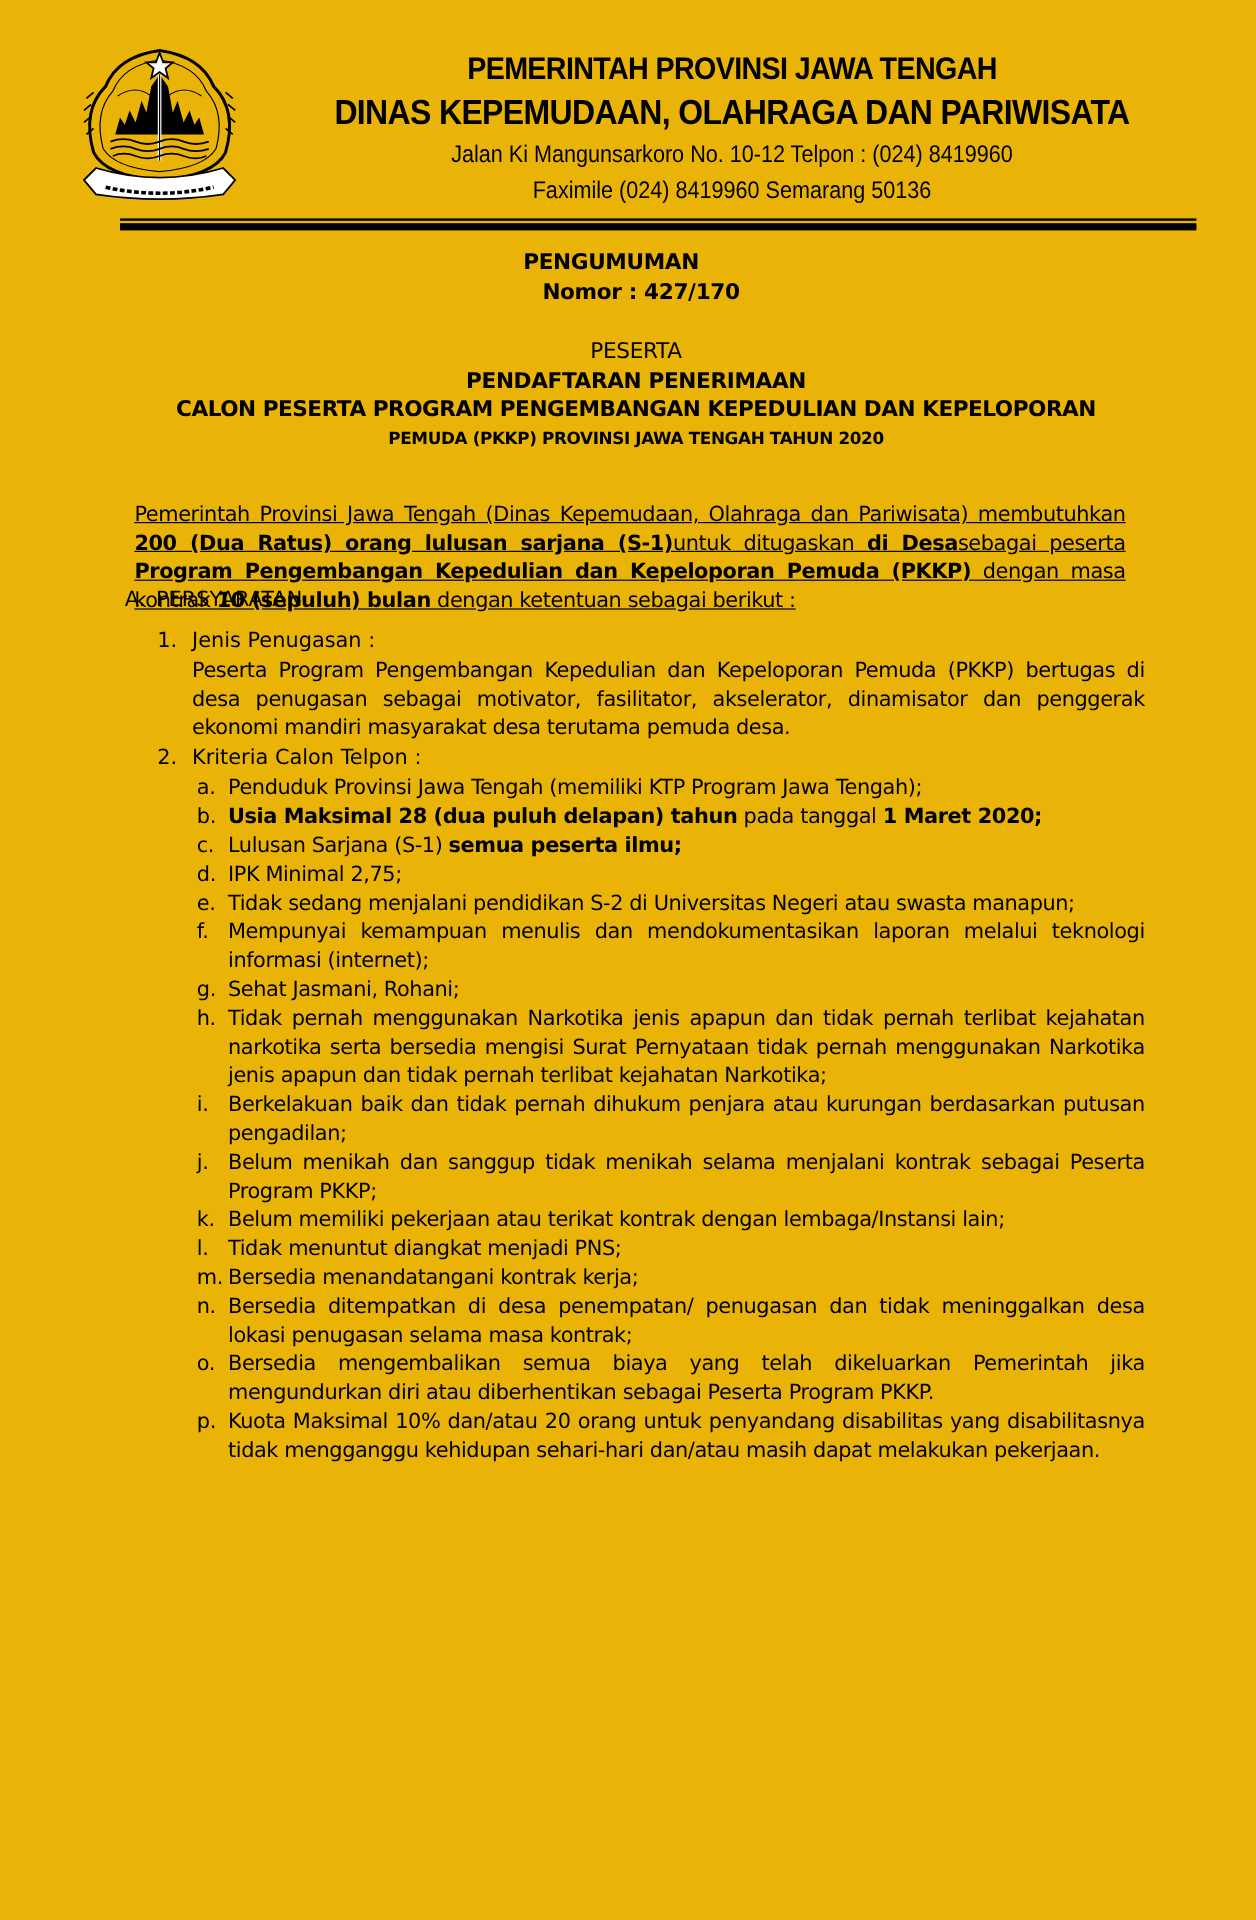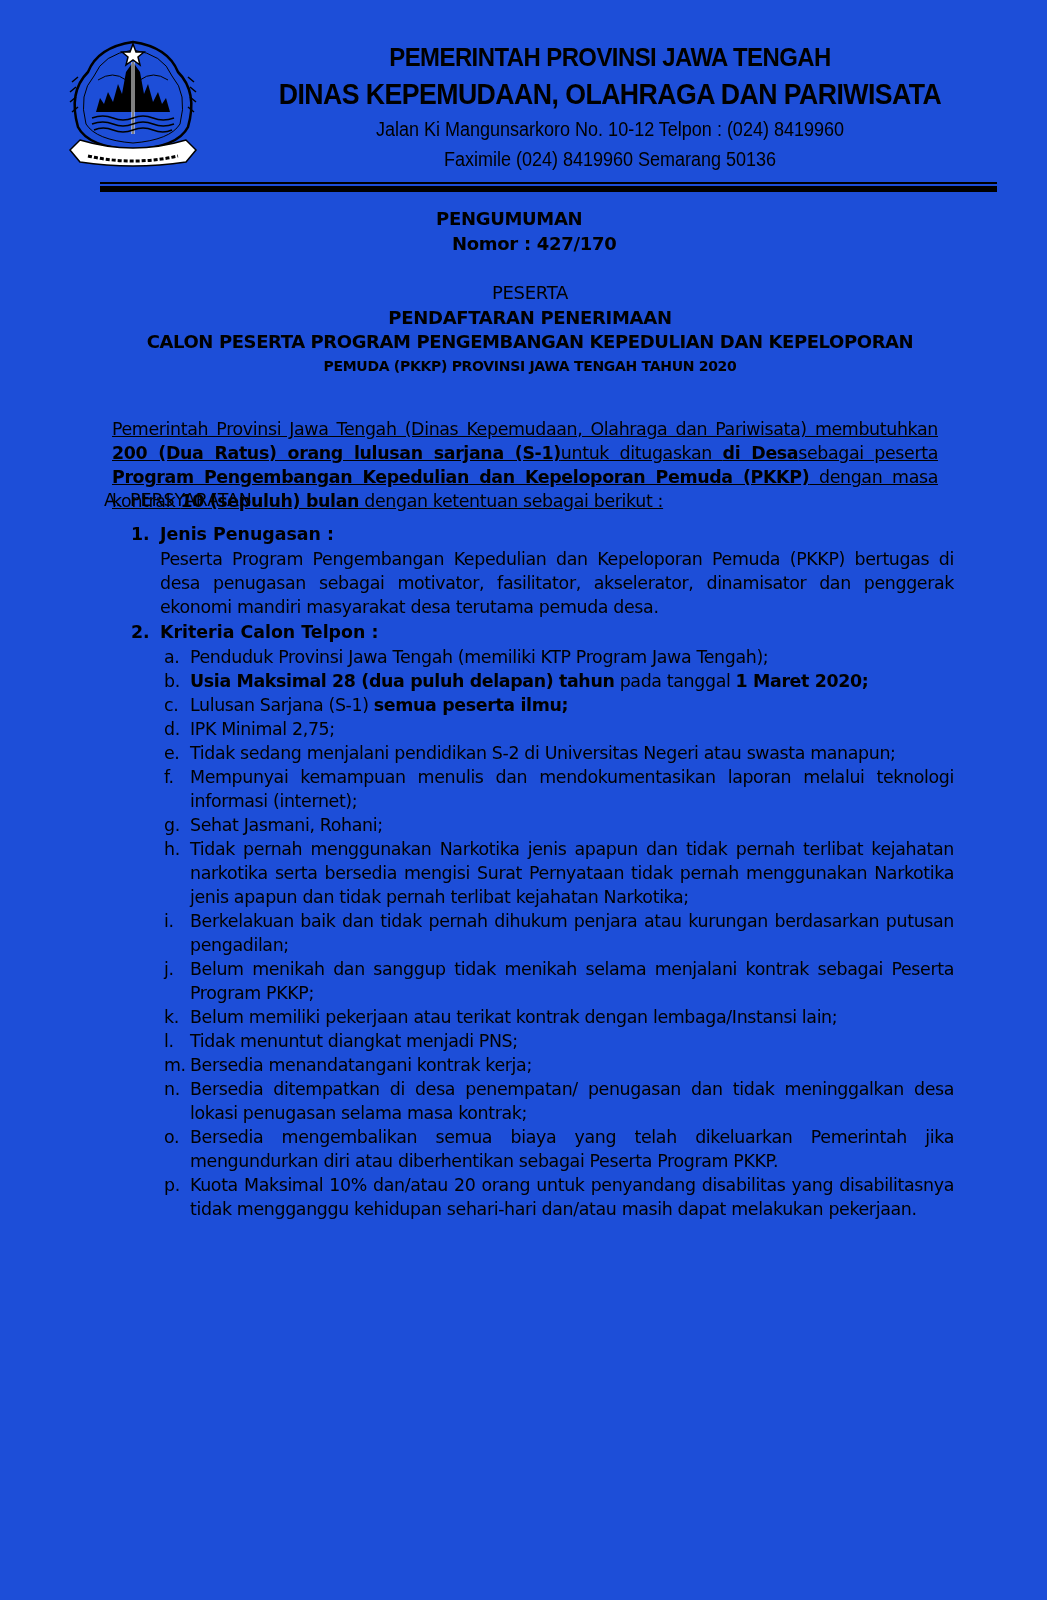--- a/index.html
+++ b/index.html
@@ -1,17 +1,17 @@
 <!DOCTYPE html>
 <html><head>
 <meta charset="utf-8">
 <style>
   html, body { margin: 0; padding: 0; background: #ffffff; }
   body { width: 1047px; height: 1600px; position: relative; overflow: hidden; color: #000; }
-  .page { position: absolute; left: 0; top: 0; width: 1047px; height: 1600px; background: #1d4ed8; }
+  .page { position: absolute; left: 0; top: 0; width: 1047px; height: 1600px; background: #eab308; }
 
   
   .logo { position: absolute; left: 58px; top: 32px; width: 150px; height: 140px; }
   .kop { position: absolute; left: 200px; top: 40px; width: 820px; text-align: center;
          font-family: "Liberation Sans Narrow", "Liberation Sans", sans-serif; }
   .kop .l1 { font-size: 26px; font-weight: 700; letter-spacing: -0.6px; line-height: 34px; transform: scaleX(0.92); }
   .kop .l2 { font-size: 29px; font-weight: 700; letter-spacing: -0.6px; line-height: 40px; transform: scaleX(0.92); }
   .kop .l3 { font-size: 20px; line-height: 30px; transform: scaleX(0.9); }
   .kop .l4 { font-size: 20px; line-height: 30px; transform: scaleX(0.9); }
   .rule-thin { position: absolute; left: 100px; top: 182px; width: 897px; height: 2px; background: #000; }
@@ -29,21 +29,21 @@
   .t2 { top: 330px; font-weight: 700; font-size: 18px; letter-spacing: -0.4px; }
   .t3 { top: 354px; font-weight: 700; font-size: 14px; letter-spacing: -0.3px; }
 
   .intro { position: absolute; left: 96px; top: 401px; width: 858px; text-align: justify; font-size: 17.4px; letter-spacing: -0.35px; }
   .intro p { margin: 16px; text-decoration: underline; }
   .intro .last { text-align-last: left; }
 
   .secA { position: absolute; left: 104px; top: 488px; font-size: 17.4px; font-weight: 400; }
   .secA .mark { display: inline-block; width: 26px; }
 
-  .sub { position: absolute; left: 131px; font-size: 17.4px; font-weight: 700; }
+  .sub { position: absolute; left: 131px; font-size: 17.4px; font-weight: 400; }
   .sub .mark { display: inline-block; width: 29px; }
   .sub1 { top: 522px; }
   .sub2 { top: 620px; }
 
   .para1 { position: absolute; left: 160px; top: 547px; width: 794px; text-align: justify; font-size: 17.4px; letter-spacing: -0.35px; }
 
   .list { position: absolute; left: 164px; top: 645px; width: 790px; margin: 0; padding: 0; list-style: none; font-size: 17.4px; letter-spacing: -0.35px; }
   .list li { position: relative; padding-left: 26px; text-align: justify; }
   .list li .mk { position: absolute; left: 0; top: 0; }
   .list li .tx { display: block; }

